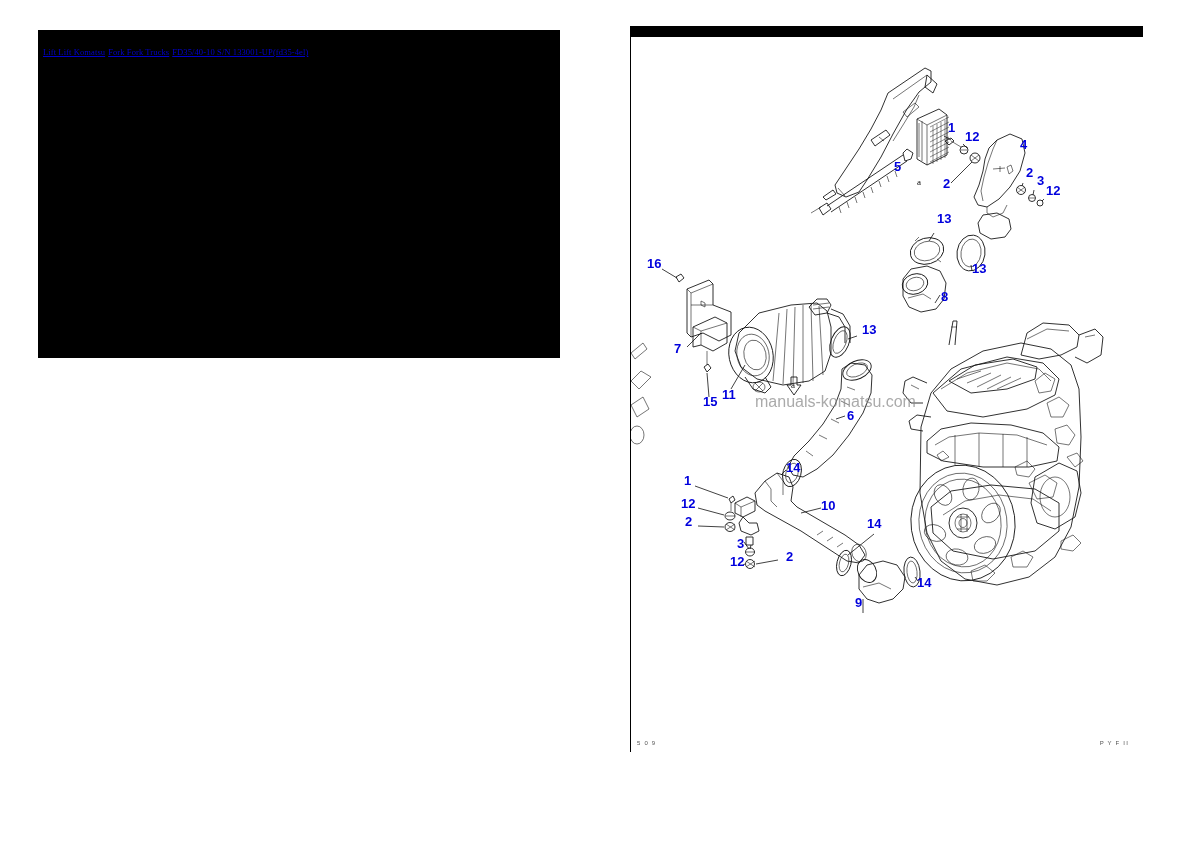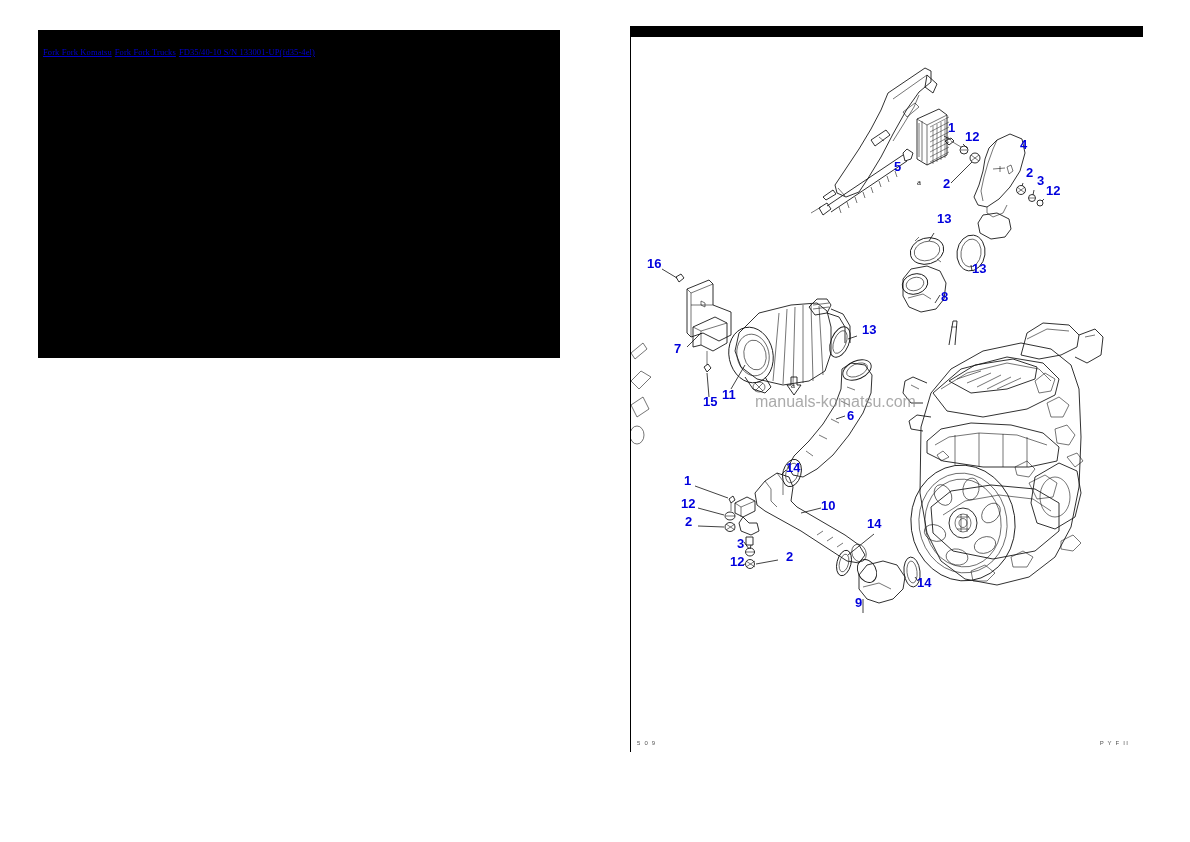--- a/index.html
+++ b/index.html
@@ -123,21 +123,21 @@
   .ln   { fill: none; stroke: #1a1a1a; stroke-width: 0.9; }
   .ln-t { fill: none; stroke: #1a1a1a; stroke-width: 0.6; }
   .lead { fill: none; stroke: #111111; stroke-width: 0.8; }
   .fillw { fill: #ffffff; stroke: #1a1a1a; stroke-width: 0.9; }
 </style>
 </head>
 <body>
 
 <div id="left-panel">
   <div id="breadcrumb">
-    <span class="crumb">Fork Fork Komatsu</span><span class="crumb-sep"> </span><span class="crumb">Fork Fork Trucks</span><span class="crumb-sep"> </span><span class="crumb">FD35/40-10 S/N 133001-UP(fd35-4el)</span>
+    <span class="crumb">Lift Lift Komatsu</span><span class="crumb-sep"> </span><span class="crumb">Fork Fork Trucks</span><span class="crumb-sep"> </span><span class="crumb">FD35/40-10 S/N 133001-UP(fd35-4el)</span>
   </div>
 </div>
 
 <div id="doc-rail"></div>
 
 <div id="right-panel">
   <div id="doc-topbar"></div>
 
   <div id="doc-page">
 

